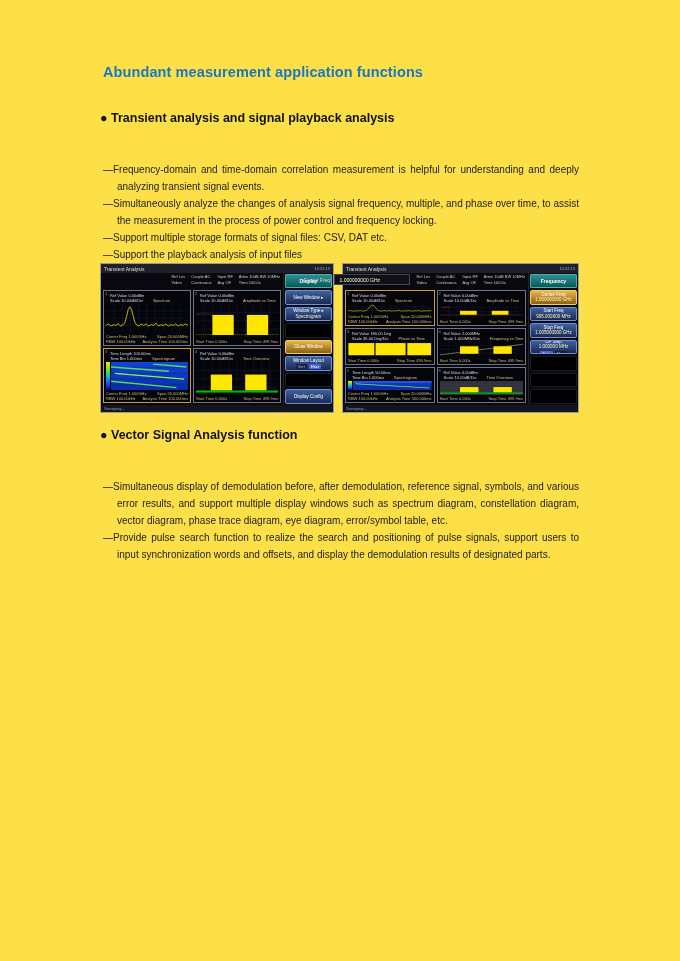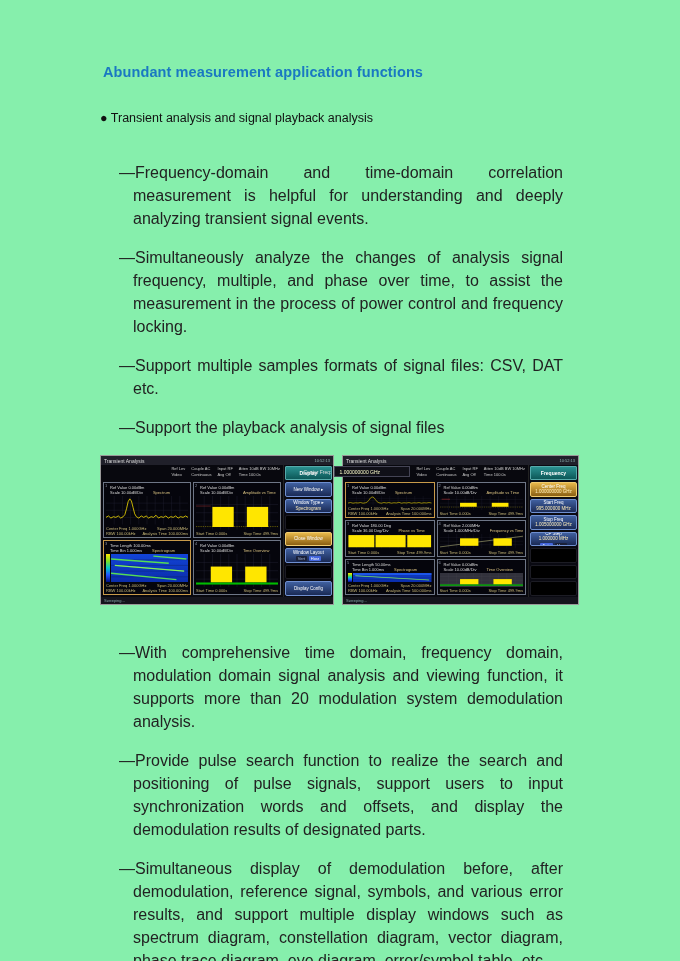--- a/index.html
+++ b/index.html
@@ -1,24 +1,24 @@
 <!DOCTYPE html>
 <html><head>
 <meta charset="utf-8">
 <style>
   html,body{margin:0;padding:0;background:#e8e8e8;}
-  .page{width:680px;height:961px;background:#86efac;position:relative;overflow:hidden;
+  .page{width:680px;height:961px;background:#fde047;position:relative;overflow:hidden;
         font-family:"Liberation Sans",sans-serif;color:#1a1a1a;margin:0 auto;}
   .content{position:absolute;left:103px;top:0;width:476px;}
   .head{margin:64px 0 0 0;font-size:14.5px;color:#1a78c2;font-weight:bold;letter-spacing:.1px;}
-  .sect{margin:0 0 0 -3px;font-size:12.5px;font-weight:normal;color:#111;}
+  .sect{margin:0 0 0 -3px;font-size:12.5px;font-weight:bold;color:#111;}
   #sect1{margin-top:31px;}
   #sect2{margin-top:15px;}
   .paras{margin-top:36px;}
-  .paras p{margin:16px;font-size:16px;line-height:23px;text-align:justify;
+  .paras p{margin:0;font-size:10px;line-height:17px;text-align:justify;
            padding-left:14px;text-indent:-14px;color:#222;}
   
   .figrow{display:flex;gap:8px;margin-left:-3px;margin-top:0;}
   .shot{width:235px;height:148px;background:#000;border:1px solid #999;display:flex;flex-direction:column;
         font-family:"Liberation Sans",sans-serif;}
   .tbar{height:9px;background:#20202a;display:flex;justify-content:space-between;align-items:center;padding:0 3px;flex:none;}
   .ttl{font-size:5px;color:#ddd;}
   .clk{font-size:4px;color:#8fb5b5;}
   .srow{flex:1;display:flex;min-height:0;}
   .mcol{flex:1;display:flex;flex-direction:column;background:#08080e;min-width:0;}
@@ -63,22 +63,22 @@
 <div class="page">
  <div class="content">
 
   <h1 class="head">Abundant measurement application functions</h1>
 
   <h2 class="sect" id="sect1">● Transient analysis and signal playback analysis</h2>
 
   <div class="paras">
     <p>—Frequency-domain and time-domain correlation measurement is helpful for understanding and deeply analyzing transient signal events.</p>
     <p>—Simultaneously analyze the changes of analysis signal frequency, multiple, and phase over time, to assist the measurement in the process of power control and frequency locking.</p>
-    <p>—Support multiple samples formats of signal files: CSV, DAT etc.</p>
-    <p>—Support the playback analysis of signal files</p>
+    <p>—Support multiple storage formats of signal files: CSV, DAT etc.</p>
+    <p>—Support the playback analysis of input files</p>
   </div>
 
   <div class="figrow">
 
    <div class="shot">
     <div class="tbar">
       <span class="ttl">Transient Analysis</span>
       <span class="clk">10:52:13</span>
     </div>
     <div class="srow">
@@ -459,21 +459,21 @@
       <div class="btn empty"></div>
      </div>
     </div>
     <div class="bbar">
             <span>Sweeping...</span>
           </div>
    </div>
 
   </div>
 
+  <h2 class="sect" id="sect2">● Vector Signal Analysis function</h2>
 
   <div class="paras">
-    <p>—With comprehensive time domain, frequency domain, modulation domain signal analysis and viewing function, it supports more than 20 modulation system demodulation analysis.</p>
+    <p>—Simultaneous display of demodulation before, after demodulation, reference signal, symbols, and various error results, and support multiple display windows such as spectrum diagram, constellation diagram, vector diagram, phase trace diagram, eye diagram, error/symbol table, etc.</p>
     <p>—Provide pulse search function to realize the search and positioning of pulse signals, support users to input synchronization words and offsets, and display the demodulation results of designated parts.</p>
-    <p>—Simultaneous display of demodulation before, after demodulation, reference signal, symbols, and various error results, and support multiple display windows such as spectrum diagram, constellation diagram, vector diagram, phase trace diagram, eye diagram, error/symbol table, etc.</p>
   </div>
 
  </div>
 </div>
 
 </body></html>

